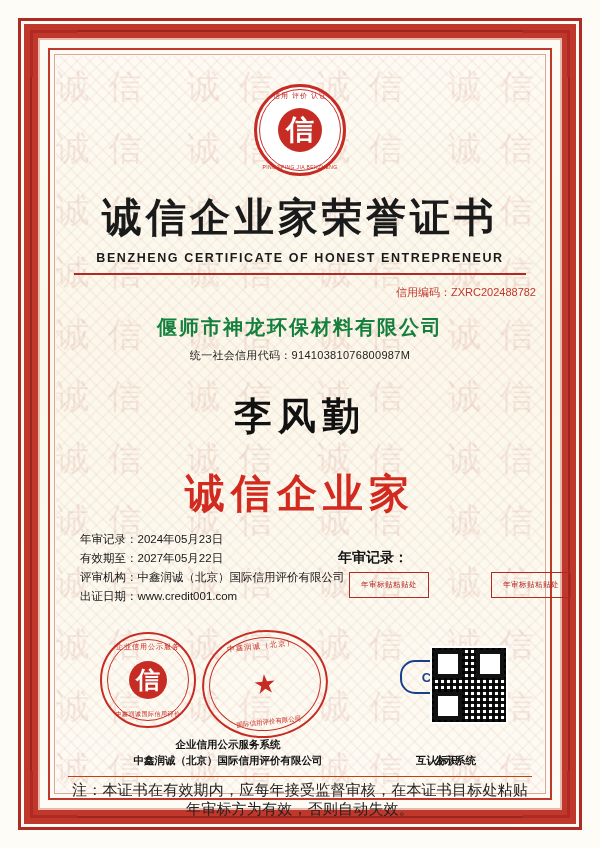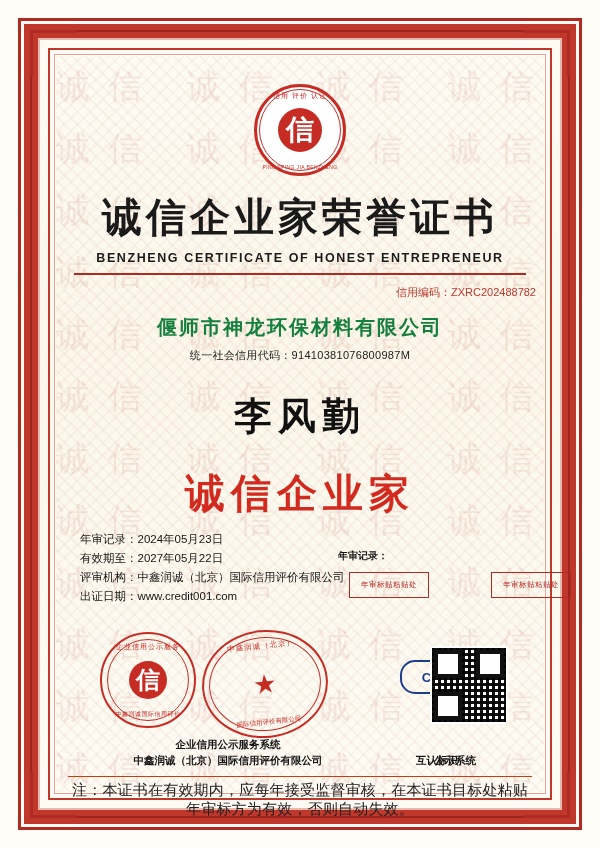--- a/index.html
+++ b/index.html
@@ -199,21 +199,21 @@
     position:absolute;
     left:20px;top:470px;
     font-size:11.5px;
     color:#161616;
     line-height:19px;
   }
   .details .row{white-space:nowrap;}
   .annual{
     position:absolute;
     left:278px;top:489px;
-    font-size:10px;
+    font-size:14px;
     font-weight:bold;
     color:#161616;
   }
   .stamp-boxes{
     position:absolute;
     left:278px;top:512px;
     display:flex;gap:62px;margin-left:11px;
   }
   .stamp-box{
     width:78px;height:24px;

